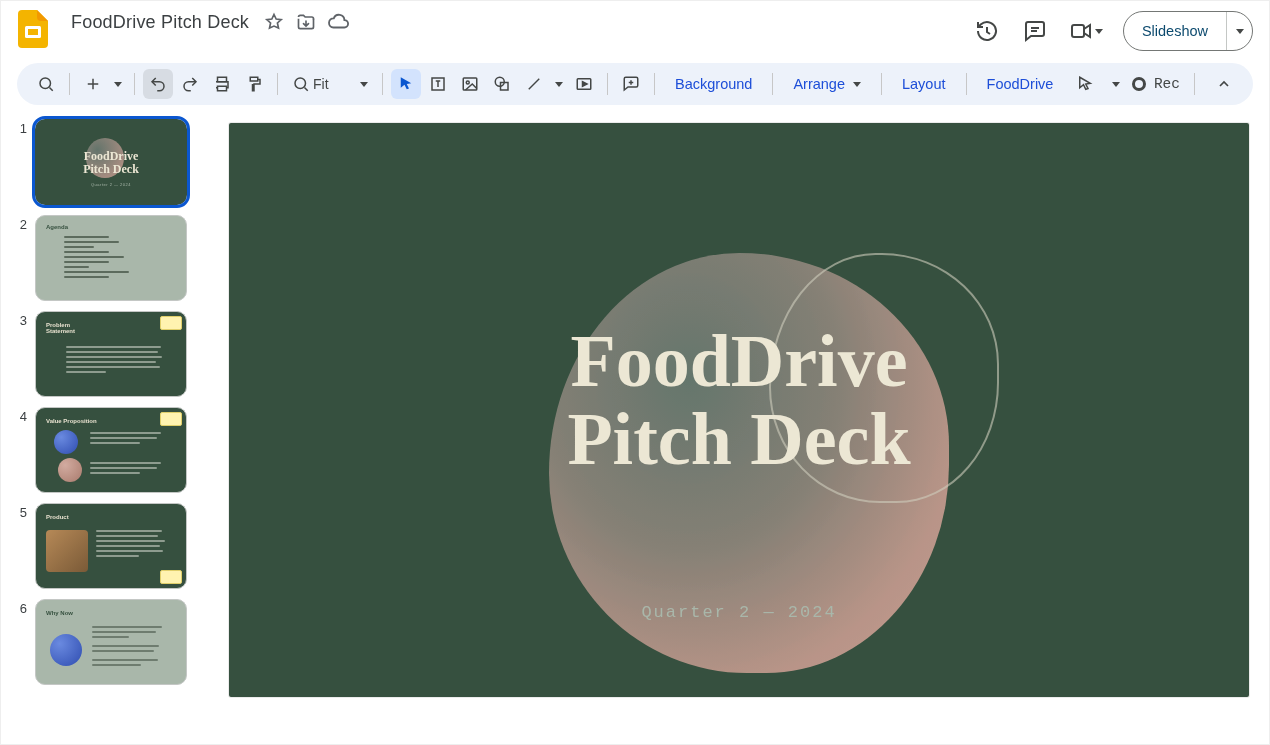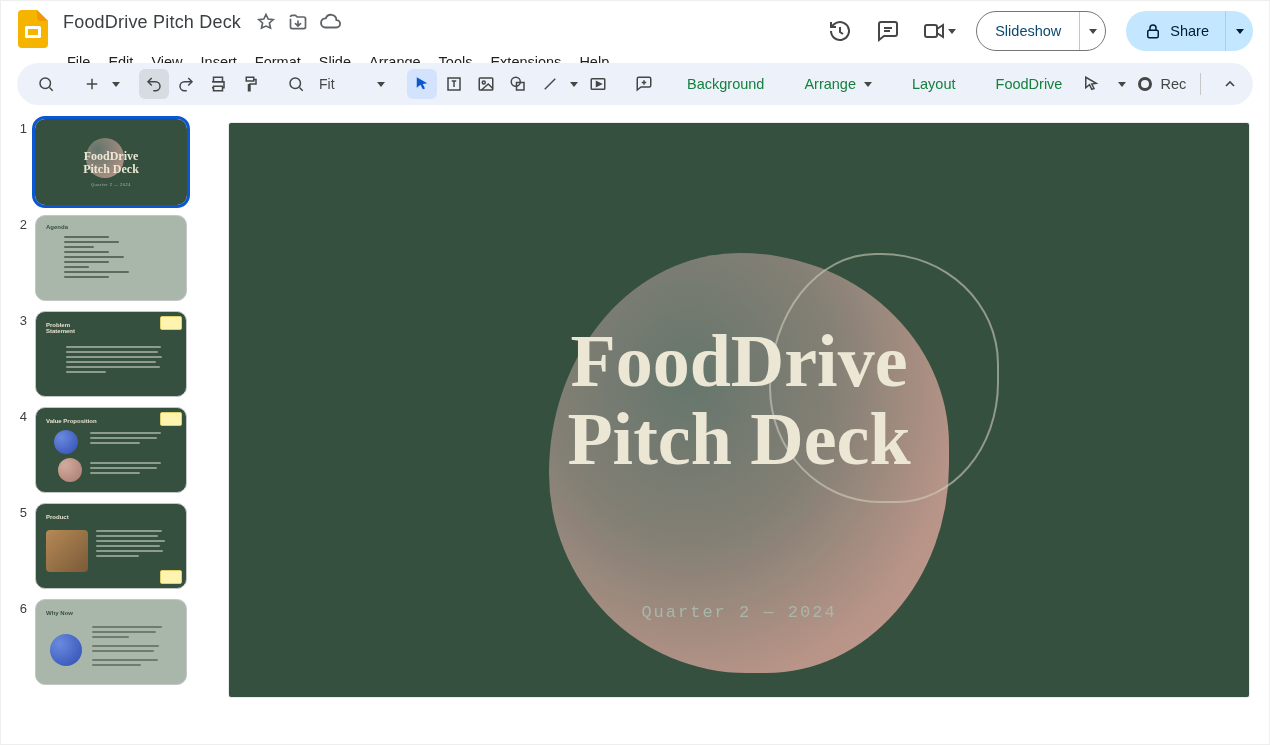--- a/index.html
+++ b/index.html
@@ -1,21 +1,21 @@
 <!DOCTYPE html>
 <html><head>
 <meta charset="utf-8">
 <style>
   * { box-sizing: border-box; margin: 0; padding: 0; }
   html, body { width: 1270px; height: 745px; font-family: "Google Sans", Arial, sans-serif; background:#fff; color:#202124; overflow:hidden; }
   .app { display:flex; flex-direction:column; width:100%; height:100%; border:1px solid #eee;}
   
   .titlebar { display:flex; align-items:flex-start; padding:8px 16px 0 12px; height:62px; }
   .logo { width:40px; height:40px; display:flex; align-items:center; justify-content:center; margin-right:6px; }
-  .title-col { display:flex; flex-direction:column; gap:14px; flex:0 0 auto; }
+  .title-col { display:flex; flex-direction:column; gap:2px; flex:0 0 auto;margin-left:8px; }
   .title-row { display:flex; align-items:center; gap:10px; height:26px;}
   .doc-title { font-size:18px; color:#3c4043; letter-spacing:0.2px; padding:0 4px;}
   .title-icon { color:#5f6368; display:flex; align-items:center; justify-content:center; width:22px; height:22px; }
   .menubar { display:flex; gap:2px; height:26px; align-items:center; }
   .menubar span { font-size:14.5px; color:#202124; padding:4px 8px; border-radius:4px; cursor:pointer;}
   .header-right { margin-left:auto; display:flex; align-items:center; gap:20px; height:44px;}
   .hdr-btn { color:#444746; display:flex; align-items:center; justify-content:center; width:28px; height:28px; cursor:pointer;}
   .meet-btn { display:flex; align-items:center; gap:2px; cursor:pointer;}
   .slideshow { display:flex; align-items:center; height:40px; border:1px solid #747775; border-radius:40px; overflow:hidden; cursor:pointer;}
   .slideshow .lbl { padding:0 18px; font-size:14.5px; font-weight:500; color:#0c4a6e;}
@@ -23,24 +23,24 @@
   .share { display:flex; align-items:center; height:40px; background:#c2e7ff; border-radius:40px; overflow:hidden; cursor:pointer;}
   .share .main { display:flex; align-items:center; gap:8px; padding:0 16px 0 18px; font-size:14.5px; font-weight:500; color:#001d35;}
   .share .drop { width:28px; height:100%; border-left:1px solid #a6cfe8; display:flex; align-items:center; justify-content:center; color:#001d35;}
   
   .toolbar-wrap { padding:0 16px 8px 16px;}
   .toolbar { background:#edf2fa; border-radius:28px; height:42px; display:flex; align-items:center; padding:0 14px; gap:2px;}
   .tbtn { height:30px; min-width:30px; border-radius:6px; display:flex; align-items:center; justify-content:center; color:#444746; cursor:pointer; padding:0 4px;}
   .tbtn.active { background:#d3e3fd; }
   .tbtn.sel { background:#d7dce3; }
   .tsep { width:1px; height:22px; background:#c7c7c7; margin:0 6px;}
-  .zoom { display:flex; align-items:center; gap:14px; padding:0 6px;}
+  .zoom { display:flex; align-items:center; gap:3px; padding:0 6px;}
   .zoom .val { font-size:14px; color:#444746; min-width:44px;}
-  .txtbtn { font-size:14.5px; color:#15803d; padding:0 12px; height:30px; display:flex; align-items:center; border-radius:6px; cursor:pointer;}
-  .toolbar-right { margin-left:auto; display:flex; align-items:center; gap:8px;}
+  .txtbtn { font-size:14.5px; color:#1d4ed8; padding:0 12px; height:30px; display:flex; align-items:center; border-radius:6px; cursor:pointer;}
+  .toolbar-right { margin-left:auto; display:flex; align-items:center; gap:8px;font-family:Liberation Mono, monospace;}
   .rec { display:flex; align-items:center; gap:8px;}
   .rec .dot{ width:14px; height:14px; border-radius:50%; border:3px solid #444746;}
   
   .body { display:flex; flex:1; overflow:hidden;}
   
   .filmstrip { width:216px; padding:6px 0 6px 14px; overflow-y:auto; position:relative;}
   .filmstrip::-webkit-scrollbar{width:14px;}
   .filmstrip::-webkit-scrollbar-thumb{background:#dadce0;border-radius:10px;}
   .thumb-row { display:flex; gap:8px; margin-bottom:10px; align-items:flex-start;}
   .thumb-num { width:12px; font-size:13px; color:#3c4043; text-align:right; padding-top:2px;}
@@ -110,32 +110,20 @@
               <path d="M3 8v10a2 2 0 0 0 2 2h14a2 2 0 0 0 2-2V8"></path>
               <path d="M12 11v6m-3-3l3 3 3-3" stroke-linecap="round"></path>
             </svg>
         </span>
         <span class="title-icon">
           <svg width="22" height="22" viewBox="0 0 24 24" fill="none" stroke="#5f6368" stroke-width="2">
               <path d="M7 18a5 5 0 1 1 .4-10A6 6 0 0 1 19 10a4 4 0 0 1 0 8z"></path>
             </svg>
         </span>
       </div>
-      <div class="menubar">
-        <span>File</span>
-        <span>Edit</span>
-        <span>View</span>
-        <span>Insert</span>
-        <span>Format</span>
-        <span>Slide</span>
-        <span>Arrange</span>
-        <span>Tools</span>
-        <span>Extensions</span>
-        <span>Help</span>
-      </div>
     </div>
 
     <div class="header-right">
       <span class="hdr-btn">
         <svg width="24" height="24" viewBox="0 0 24 24" fill="none" stroke="#444746" stroke-width="2">
             <path d="M3 12a9 9 0 1 0 3-6.7L3 8"></path>
             <path d="M3 3v5h5"></path>
             <path d="M12 8v5l3 2"></path>
           </svg>
       </span>
@@ -150,32 +138,20 @@
         <svg width="24" height="24" viewBox="0 0 24 24" fill="none" stroke="#444746" stroke-width="2">
             <rect x="3" y="6" width="12" height="12" rx="2"></rect>
             <path d="M15 10l6-4v12l-6-4z"></path>
           </svg>
         <span class="tri"></span>
       </span>
       <div class="slideshow">
         <span class="lbl">Slideshow</span>
         <span class="drop">
             <span class="tri"></span>
-          </span>
-      </div>
-      <div class="share">
-        <span class="main">
-          <svg width="18" height="18" viewBox="0 0 24 24" fill="none" stroke="#001d35" stroke-width="2">
-              <rect x="5" y="11" width="14" height="10" rx="2"></rect>
-              <path d="M8 11V8a4 4 0 1 1 8 0v3"></path>
-            </svg>
-          <span>Share</span>
-        </span>
-        <span class="drop">
-            <span class="tri" style="border-top-color:#001d35"></span>
           </span>
       </div>
     </div>
   </div>
 
   <div class="toolbar-wrap">
     <div class="toolbar">
       <div class="tbtn">
           <svg width="18" height="18" viewBox="0 0 24 24" fill="none" stroke="#444746" stroke-width="2">
             <circle cx="11" cy="11" r="7"></circle>

